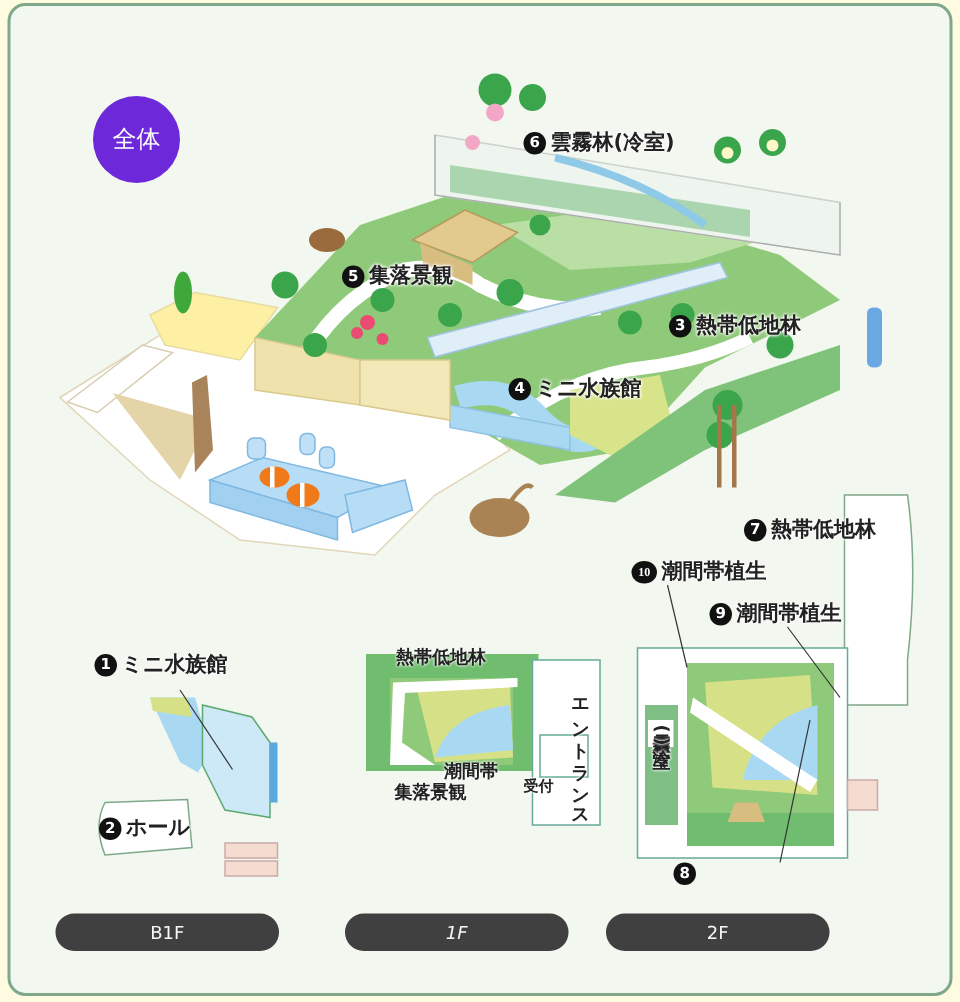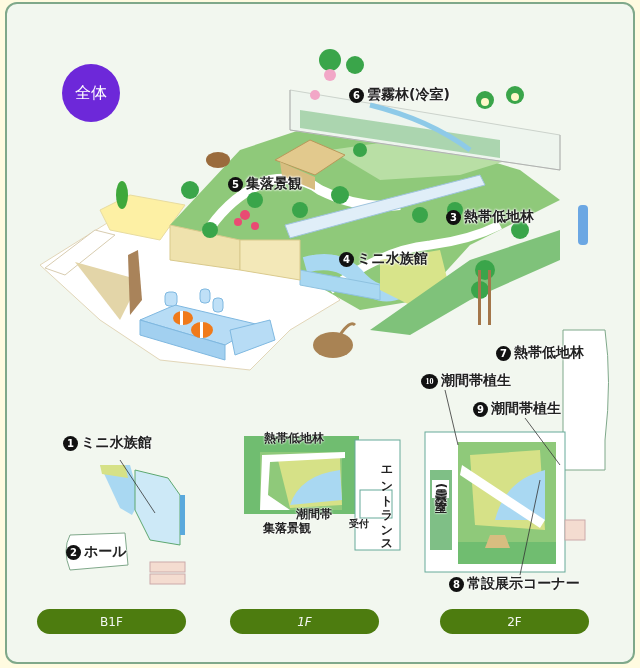--- a/index.html
+++ b/index.html
@@ -24,21 +24,21 @@
     display: inline-flex; width: 15px; height: 15px; border-radius: 50%;
     background: #111; color: #fff; font-size: 10px; align-items: center; justify-content: center;
     text-shadow: none; flex: 0 0 auto;
   }
   .label .num.wide { width: 17px; font-size: 8px; }
   .plain { position: absolute; font-size: 12px; font-weight: bold; color: #222; white-space: nowrap;
     text-shadow: 0 0 2px #fff, 0 0 2px #fff; }
   .vert { writing-mode: vertical-rl; letter-spacing: 1px; }
   .floor-btn {
     position: absolute; top: 609px; width: 149px; height: 25px; border-radius: 13px;
-    background: #4d7c0f; color: #f4f8f2; font-size: 12px;
+    background: #404040; color: #f4f8f2; font-size: 12px;
     display: flex; align-items: center; justify-content: center; cursor: pointer;
   }
 </style>
 </head>
 <body>
 
 <div class="frame"></div>
 
 <svg class="map-svg" width="640" height="668" viewBox="0 0 640 668">
 
@@ -191,34 +191,33 @@
 <div class="label" style="left:421px; top:372px;font-family:Liberation Serif, serif;">
   <span class="num wide">10</span>
   <span>潮間帯植生</span>
 </div>
 <div class="label" style="left:473px; top:400px;">
   <span class="num">9</span>
   <span>潮間帯植生</span>
 </div>
 <div class="label" style="left:449px; top:575px;">
   <span class="num">8</span>
-  <span>常設展示コーナー</span>
 </div>
 <div class="label" style="left:63px; top:434px;">
   <span class="num">1</span>
   <span>ミニ水族館</span>
 </div>
 <div class="label" style="left:66px; top:543px;">
   <span class="num">2</span>
   <span>ホール</span>
 </div>
 
 <div class="plain" style="left:264px; top:430px;">熱帯低地林</div>
 <div class="plain" style="left:296px; top:480px;margin-top:26px;">潮間帯</div>
 <div class="plain" style="left:263px; top:520px;">集落景観</div>
 <div class="plain vert" style="left:378px; top:458px;">エントランス</div>
 <div class="plain" style="left:349px; top:517px; font-size:10px;">受付</div>
 
 <div class="plain vert" style="left:432px; top:480px; background:#fff;">雲霧林(冷室)</div>
 
 <div class="floor-btn" style="left:37px;">B1F</div>
 <div class="floor-btn" style="left:230px;font-style:italic;">1F</div>
-<div class="floor-btn" style="left:440px;">2F</div>
+<div class="floor-btn" style="left:404px;">2F</div>
 
 </body></html>

